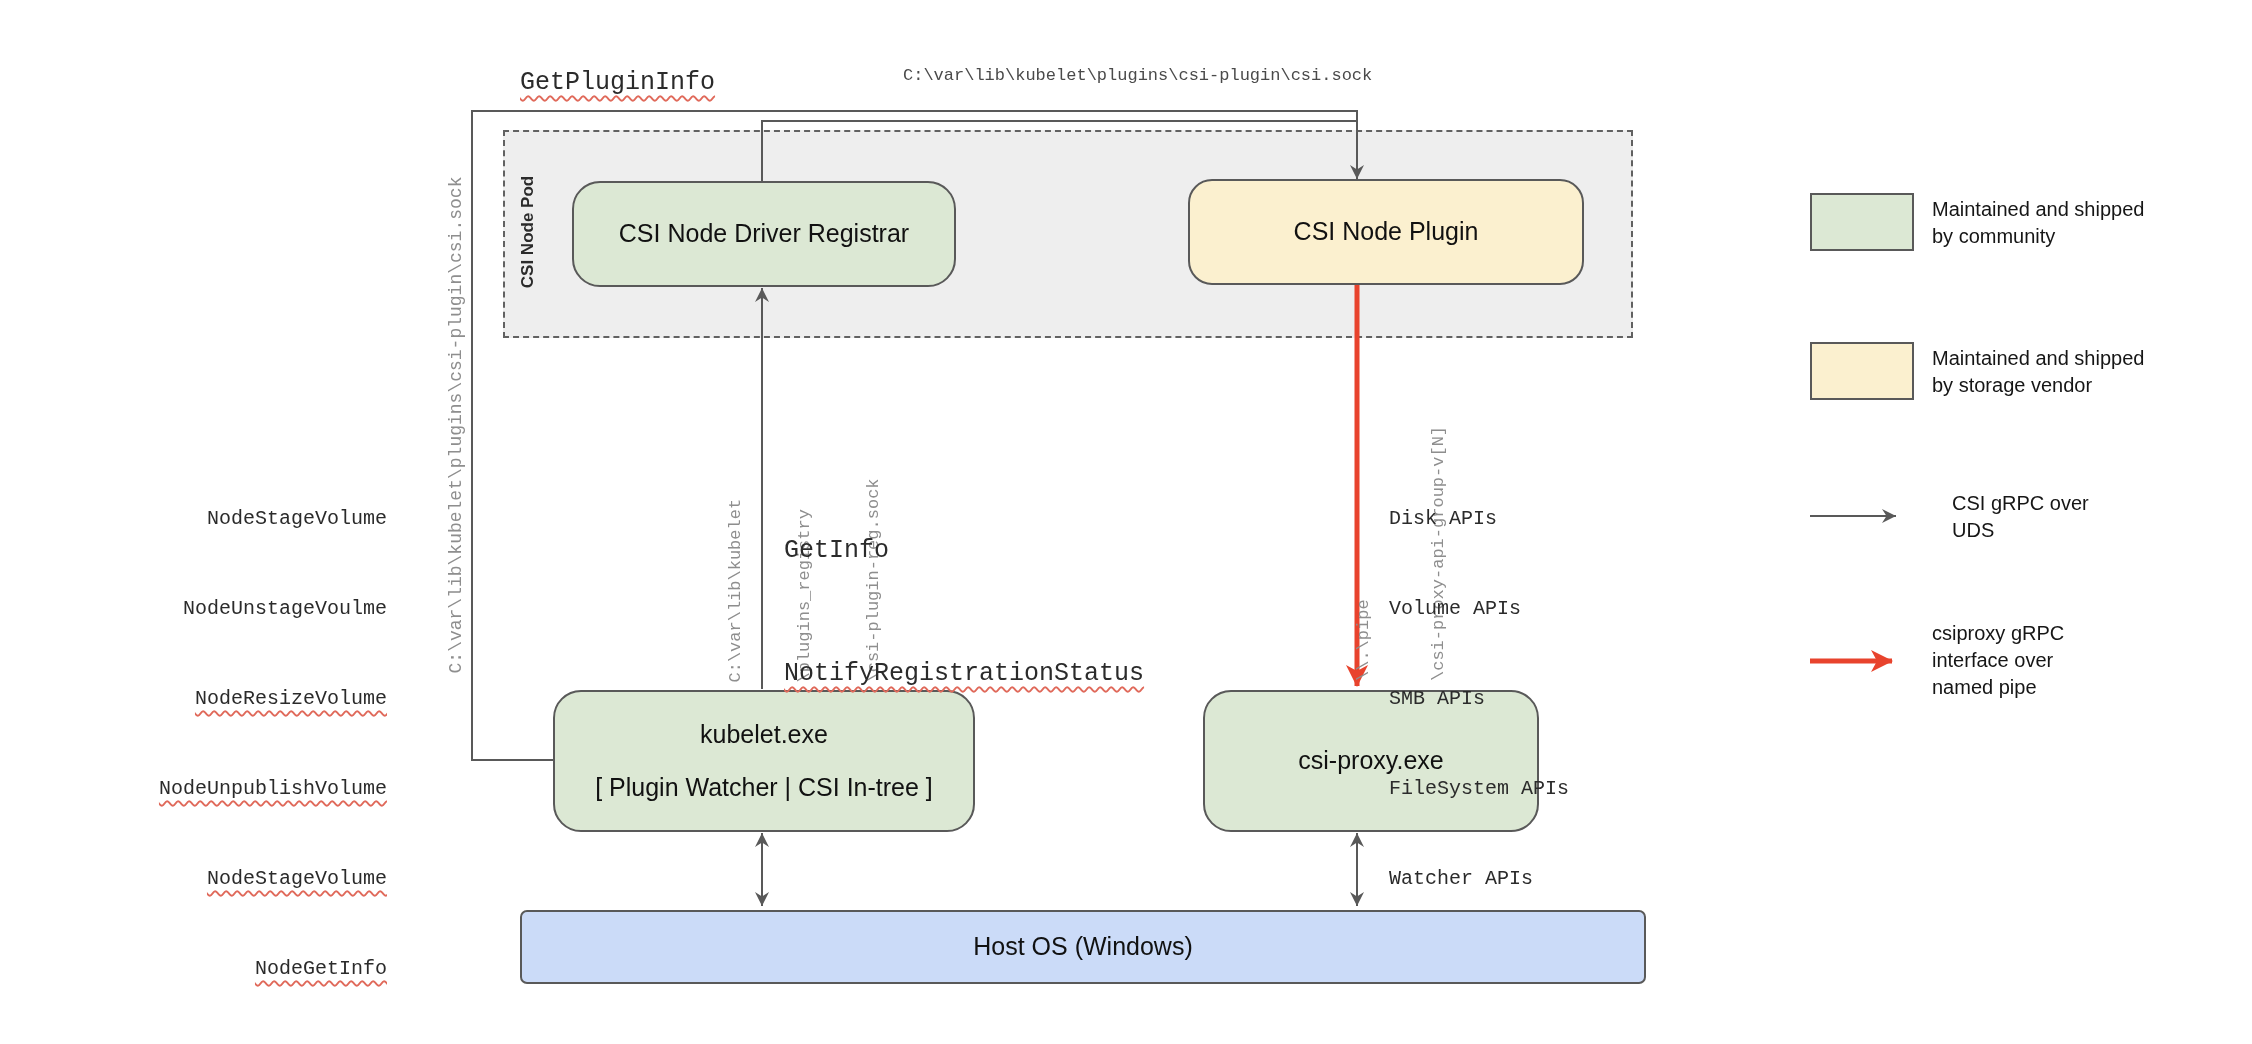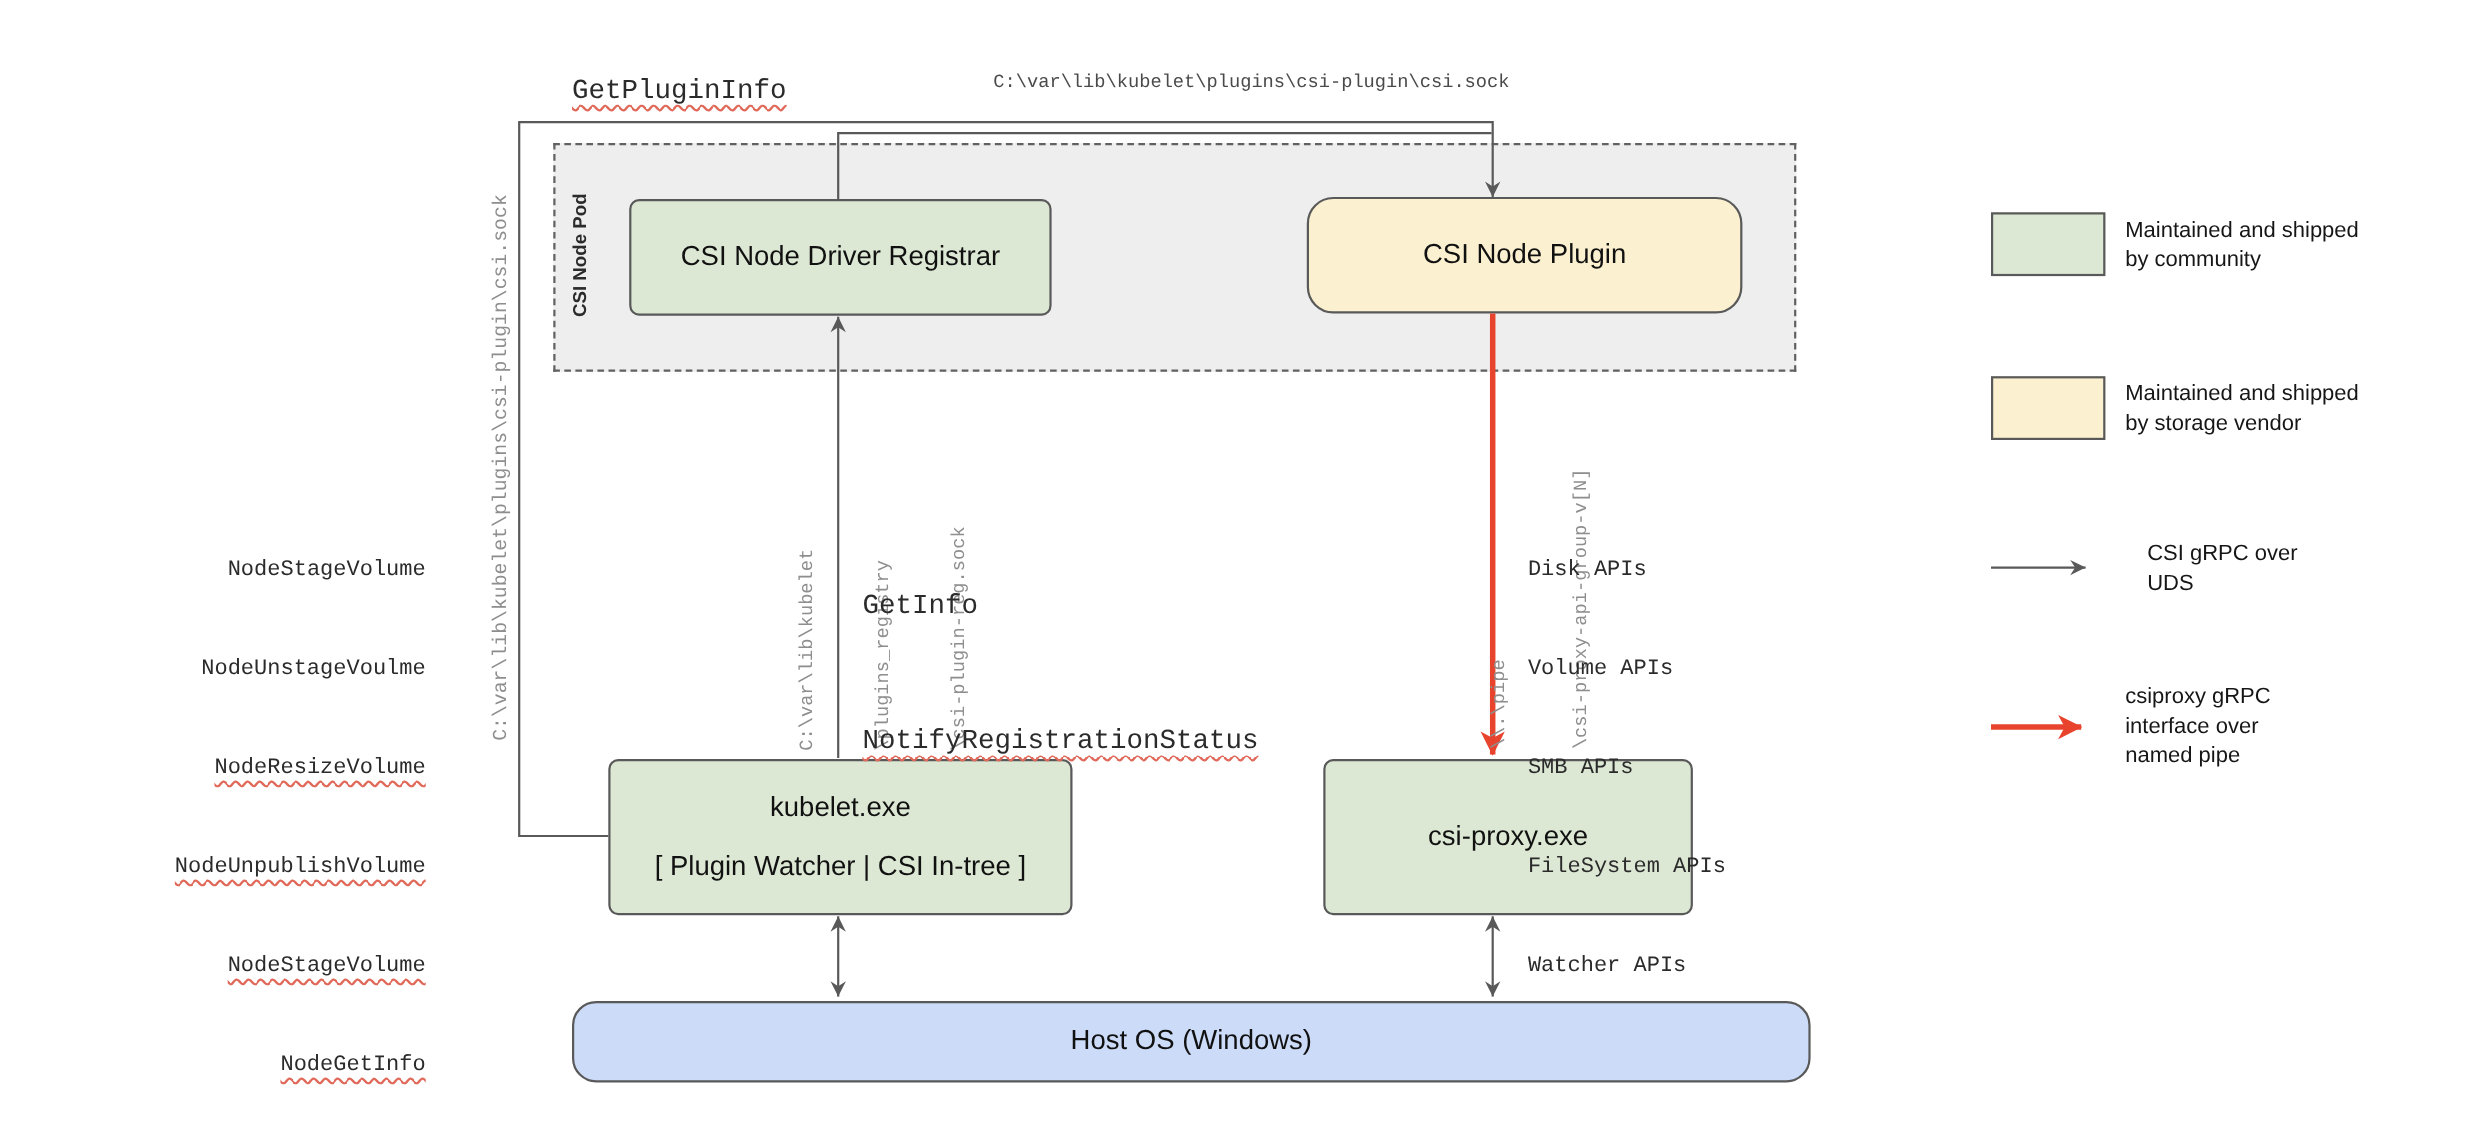--- a/index.html
+++ b/index.html
@@ -2,23 +2,23 @@
 <html><head>
 <meta charset="utf-8">
 <style>
   html,body{margin:0;padding:0;background:#ffffff;}
   #stage{position:relative;width:2252px;height:1044px;background:#ffffff;overflow:hidden;
          font-family:"Liberation Sans",sans-serif;}
   .abs{position:absolute;}
   
   .node-box{position:absolute;border:2px solid #595959;display:flex;align-items:center;justify-content:center;
             text-align:center;font-size:25px;color:#111;line-height:1.35;}
-  .green{background:#dce8d4;border-radius:9px;}
+  .green{background:#dce8d4;border-radius:28px;}
   .yellow{background:#fbf0cf;border-radius:24px;}
-  .blue{background:#cbdbf8;border-radius:22px;}
+  .blue{background:#cbdbf8;border-radius:7px;}
   .pod{background:#eeeeee;border:2px dashed #616161;}
   .pod-label{position:absolute;font-size:17px;font-weight:600;color:#2b2b2b;white-space:nowrap;
              transform:rotate(-90deg);transform-origin:center;}
   
   .mono{font-family:"Liberation Mono","DejaVu Sans Mono",monospace;white-space:pre;}
   .code-lg{font-size:25px;color:#2b2b2b;}
   .code-md{font-size:20px;color:#2b2b2b;line-height:30px;}
   .code-sm{font-size:17px;color:#8e8e8e;}
   .code-top{font-size:17px;color:#4a4a4a;}
   .rot{transform:rotate(-90deg);transform-origin:center;}

